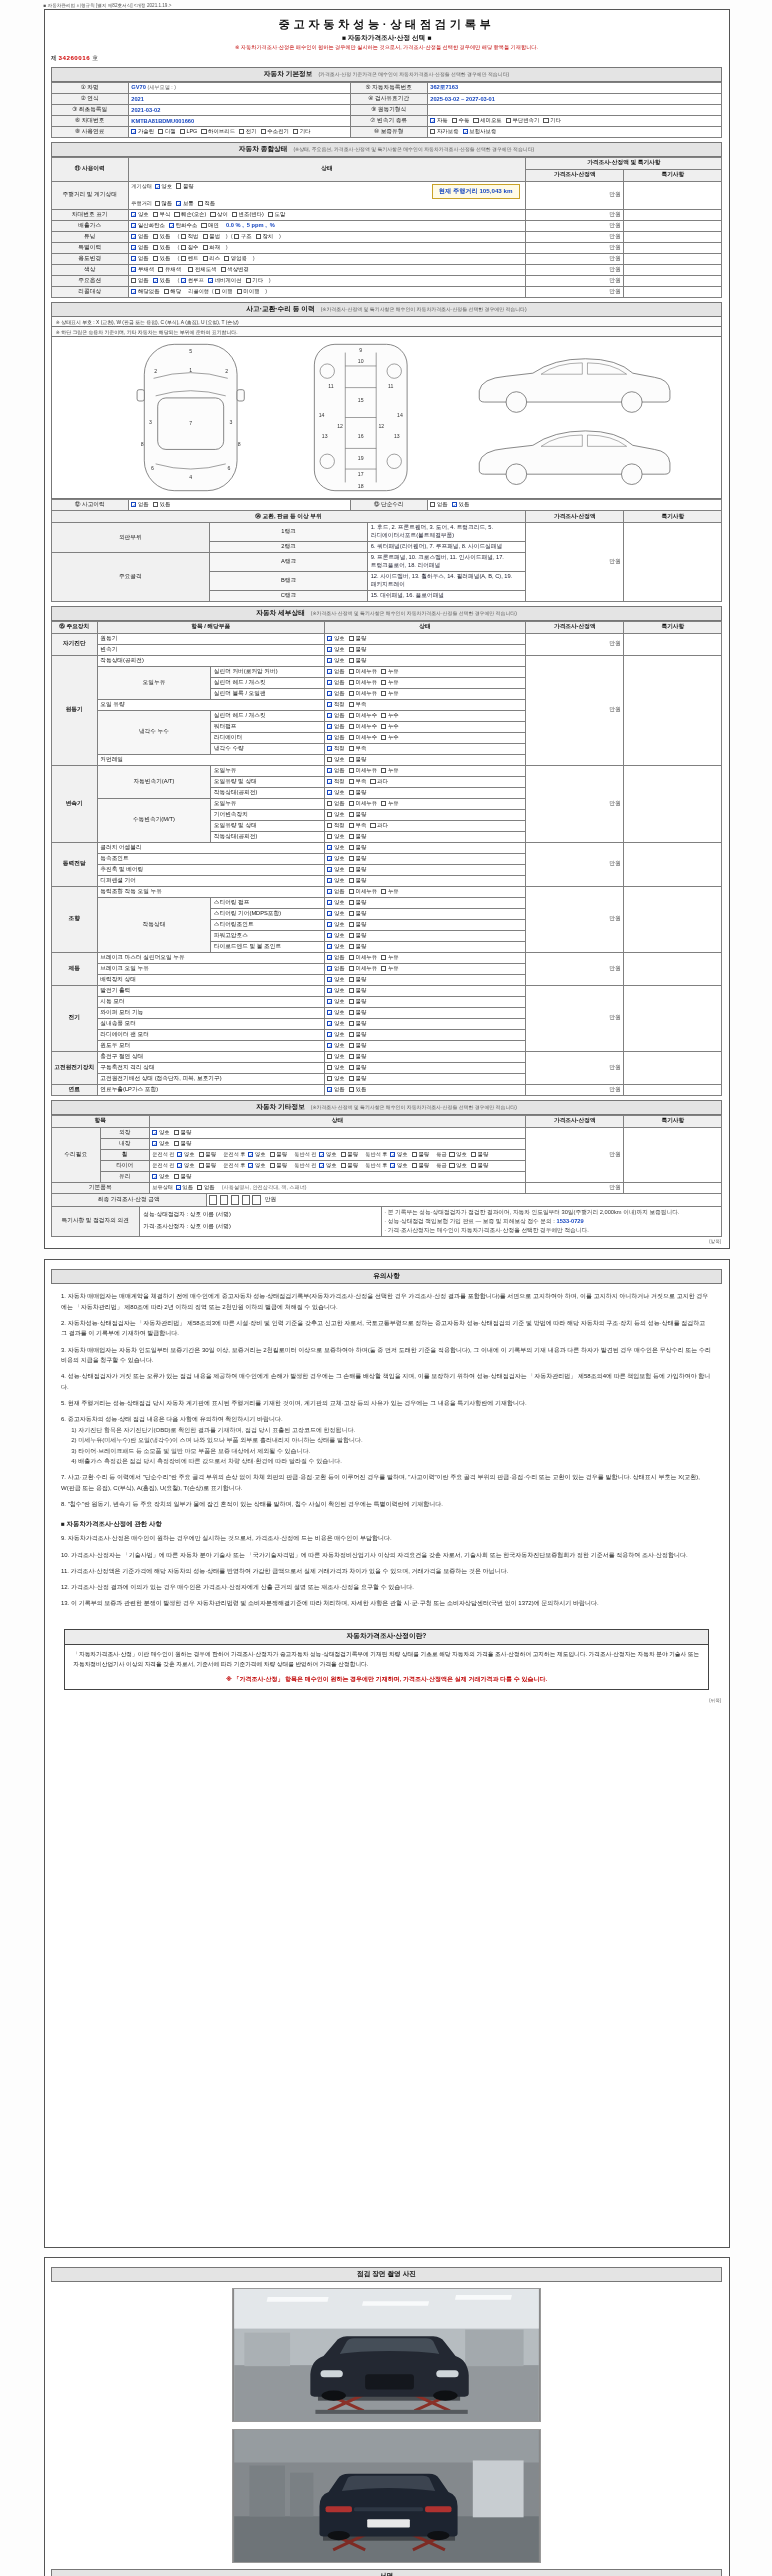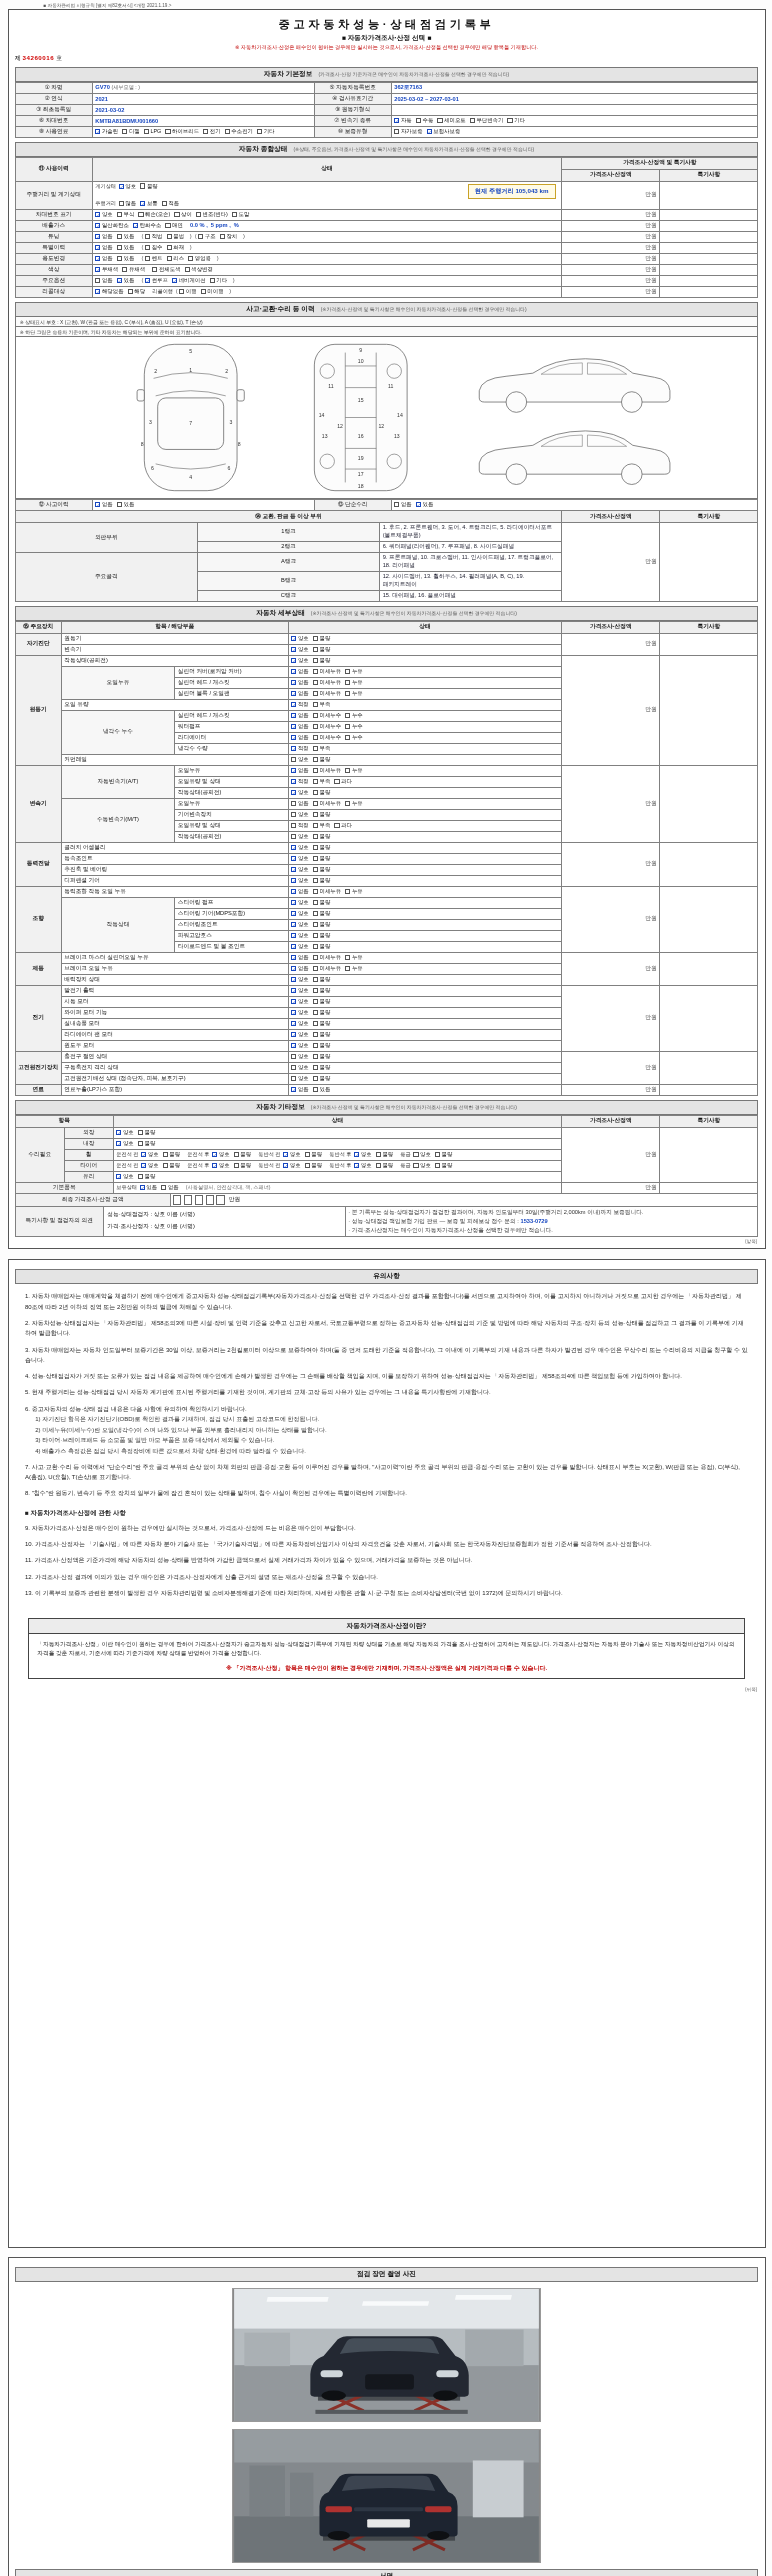--- a/index.html
+++ b/index.html
@@ -1,18 +1,18 @@
 <!DOCTYPE html>
 <html style="font-size:8.2px"><head>
 <meta charset="utf-8">
 <style>
 *{box-sizing:border-box;margin:0;padding:0}
 body{width:773px;min-height:2576px;background:#fdfdfd;font-family:"Liberation Sans","DejaVu Sans",sans-serif;color:#111;padding-top:3.1px}
 .topline{width:686px;margin:0 auto 1px;font-size:4.6px;color:#555}
-.sheet{width:758px;margin:0 auto 9.3px;background:#fff;border:0.8px solid #555;padding:5.2px 6.2px 4.1px;position:relative}
+.sheet{width:686px;margin:0 auto 9.3px;background:#fff;border:0.8px solid #555;padding:5.2px 6.2px 4.1px;position:relative}
 .titlewrap{text-align:center;padding:2.1px 0 1px}
 .title{font-size:11.3px;font-weight:bold;letter-spacing:3.6px}
 .subtitle{font-size:6.7px;font-weight:bold;margin-top:1.5px}
 .subnote{font-size:5.2px;color:#c00000;margin-top:1px}
 .docno{font-size:6.2px;text-align:left;margin:2.1px 0 2.6px}
 .docno .num{color:#d00000;font-weight:bold;letter-spacing:0.5px}
 .secbar{border:0.5px solid #777;background:#e4e4e4;text-align:center;font-weight:bold;font-size:6.7px;padding:2.1px 0;margin-top:4.1px}
 .secbar .note{font-weight:normal;font-size:4.9px;color:#555;margin-left:4.1px}
 table.grid{width:100%;border-collapse:collapse;margin-top:-0.5px;table-layout:fixed}
 table.grid td,table.grid th{border:0.5px solid #808080;font-size:5.7px;padding:1px 2.6px;vertical-align:middle;word-break:keep-all}

